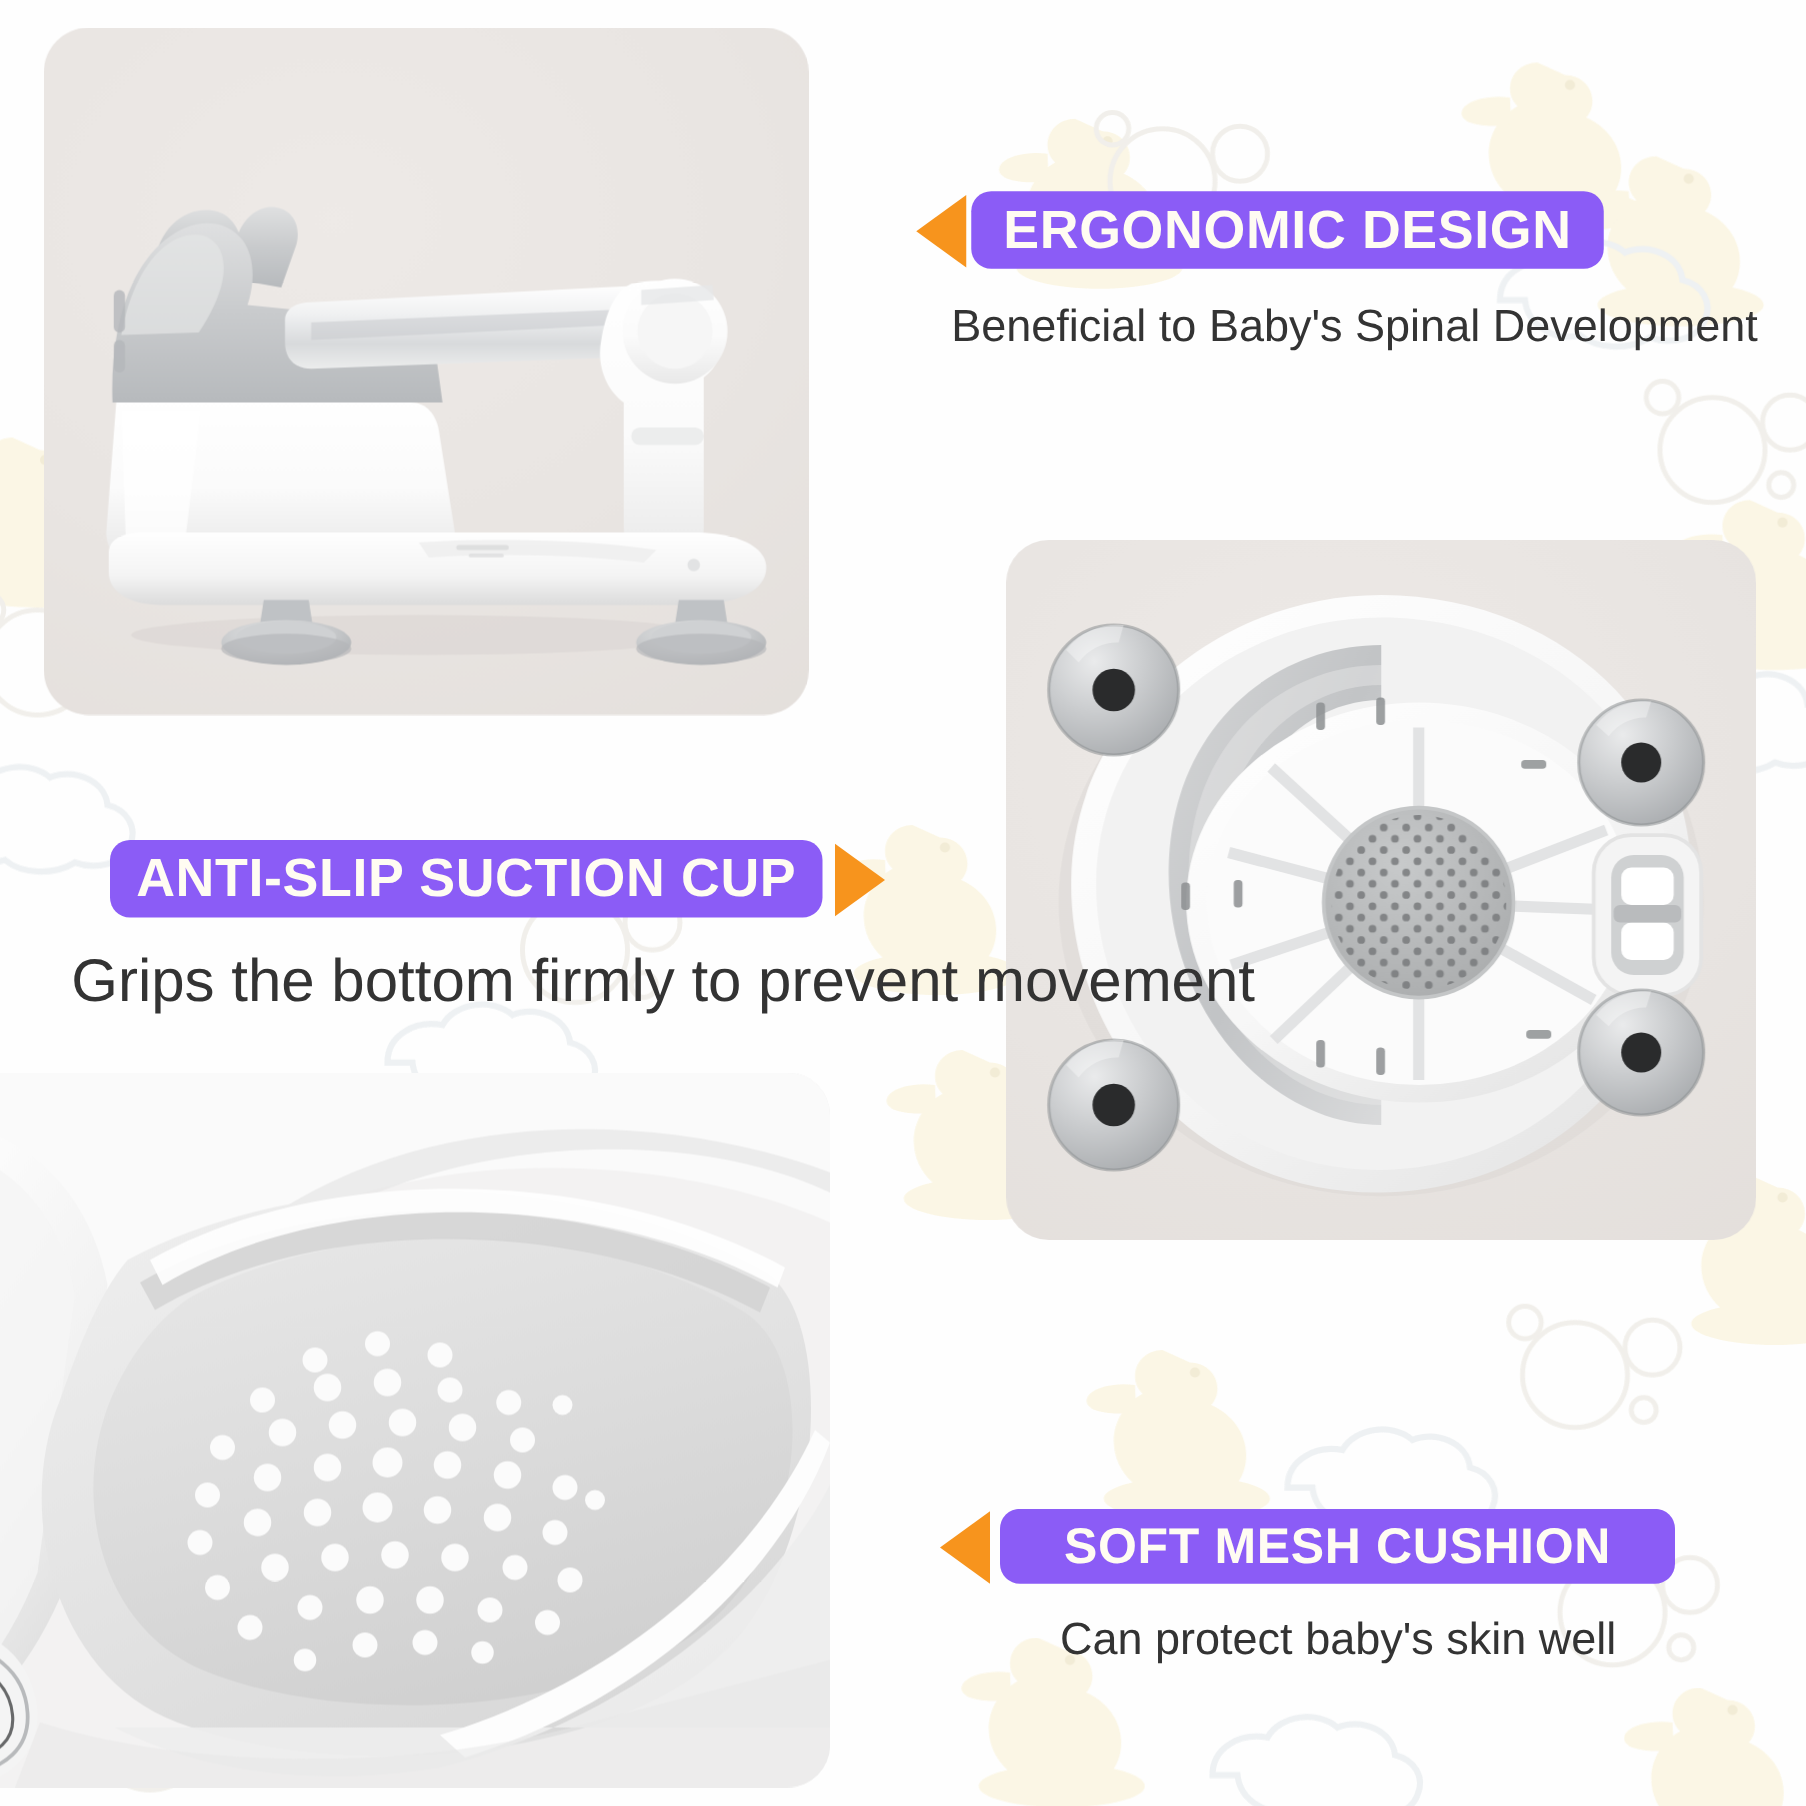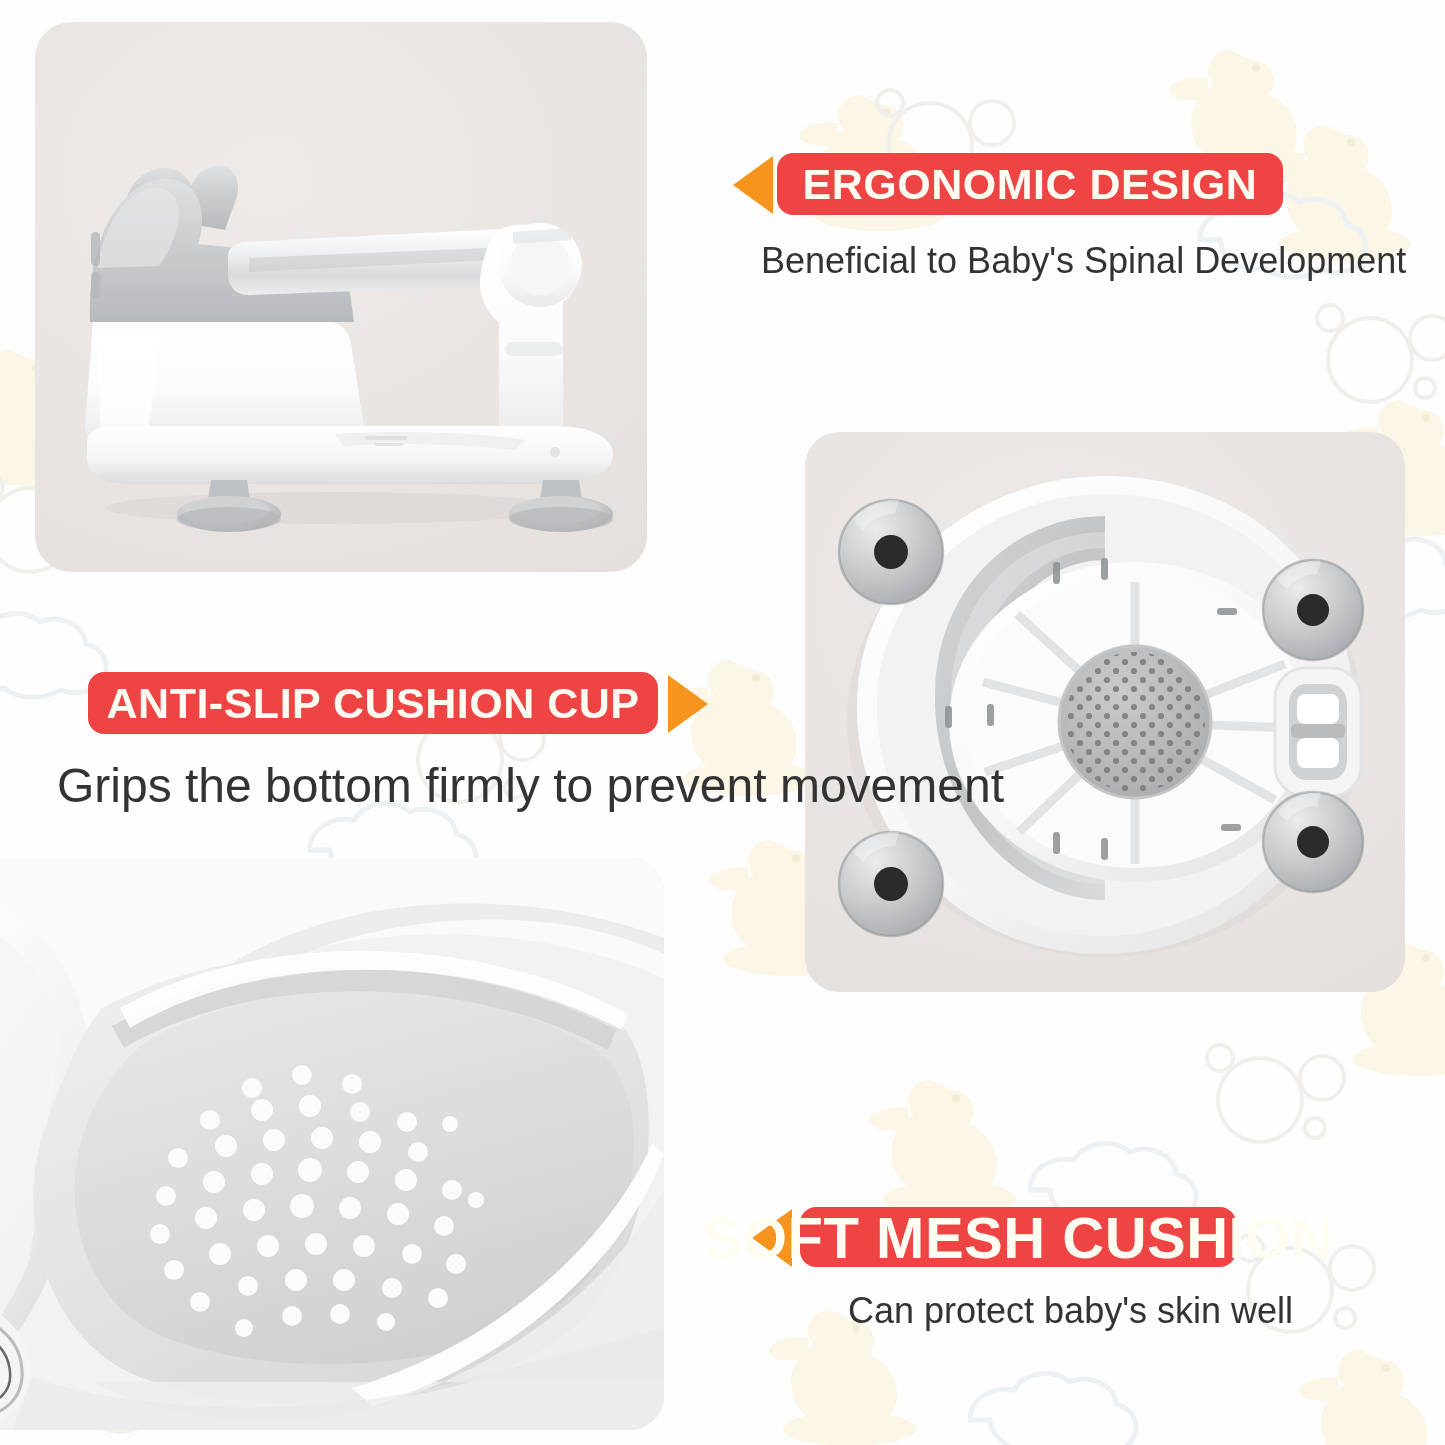--- a/index.html
+++ b/index.html
@@ -27,21 +27,21 @@
     background:radial-gradient(120% 110% at 38% 28%, #eeeae7 0%, #e9e5e2 48%, #e2ddd9 100%);}
   .panel.p2{left:805px;top:432px;width:600px;height:560px;border-radius:34px;
     background:radial-gradient(120% 110% at 42% 30%, #eeeae7 0%, #e8e4e1 50%, #e1dcd8 100%);}
   .panel.p3{left:-48px;top:858px;width:712px;height:572px;border-radius:34px;
     background:#f2f1f0;}
 
   
   .badge{
     position:absolute;
     display:flex;align-items:center;justify-content:center;
-    background:#ef4444;
+    background:#8b5cf6;
     border-radius:16px;
     color:#FFFCF2;
     font-weight:700;
     letter-spacing:0.5px;
     white-space:nowrap;
     box-sizing:border-box;
   }
   .tri{position:absolute;width:0;height:0;}
   .tri.left{border-top:29px solid transparent;border-bottom:29px solid transparent;border-right:40px solid #F7941D;}
   .tri.right{border-top:29px solid transparent;border-bottom:29px solid transparent;border-left:40px solid #F7941D;}
@@ -58,21 +58,21 @@
   .b1-badge{left:777px;top:153px;width:506px;height:62px;font-size:43px;}
   .b1-sub{left:731px;top:240px;font-size:36px;margin-left:30px;}
 
   
   .b2-badge{left:88px;top:672px;width:570px;height:62px;font-size:43px;}
   .b2-tri{left:668px;top:675px;}
   .b2-sub{left:57px;top:758px;font-size:48px;}
 
   
   .b3-tri{left:752px;top:1209px;}
-  .b3-badge{left:800px;top:1207px;width:436px;height:60px;font-size:58px;}
+  .b3-badge{left:800px;top:1207px;width:540px;height:60px;font-size:40px;}
   .b3-sub{left:848px;top:1290px;font-size:36px;}
 
   
   .art{position:absolute;inset:0;}
   svg.art{display:block;width:100%;height:100%;}
 </style>
 </head>
 <body>
 
 <div id="stage">
@@ -407,21 +407,21 @@
       </g>
 
       <path d="M80 520 C200 558 380 560 520 520 L712 470 V572 H60Z" fill="#e8e8e8" opacity="0.55"></path>
     </svg>
   </div>
 
   <div class="tri left b1-tri"></div>
   <div class="badge b1-badge">ERGONOMIC DESIGN</div>
   <div class="sub b1-sub">Beneficial to Baby's Spinal Development</div>
 
-  <div class="badge b2-badge">ANTI-SLIP CUSHION CUP</div>
+  <div class="badge b2-badge">ANTI-SLIP SUCTION CUP</div>
   <div class="tri right b2-tri"></div>
   <div class="sub b2-sub">Grips the bottom firmly to prevent movement</div>
 
   <div class="tri left b3-tri"></div>
   <div class="badge b3-badge">SOFT MESH CUSHION</div>
   <div class="sub b3-sub">Can protect baby's skin well</div>
 
 </div>
 
 </body></html>

